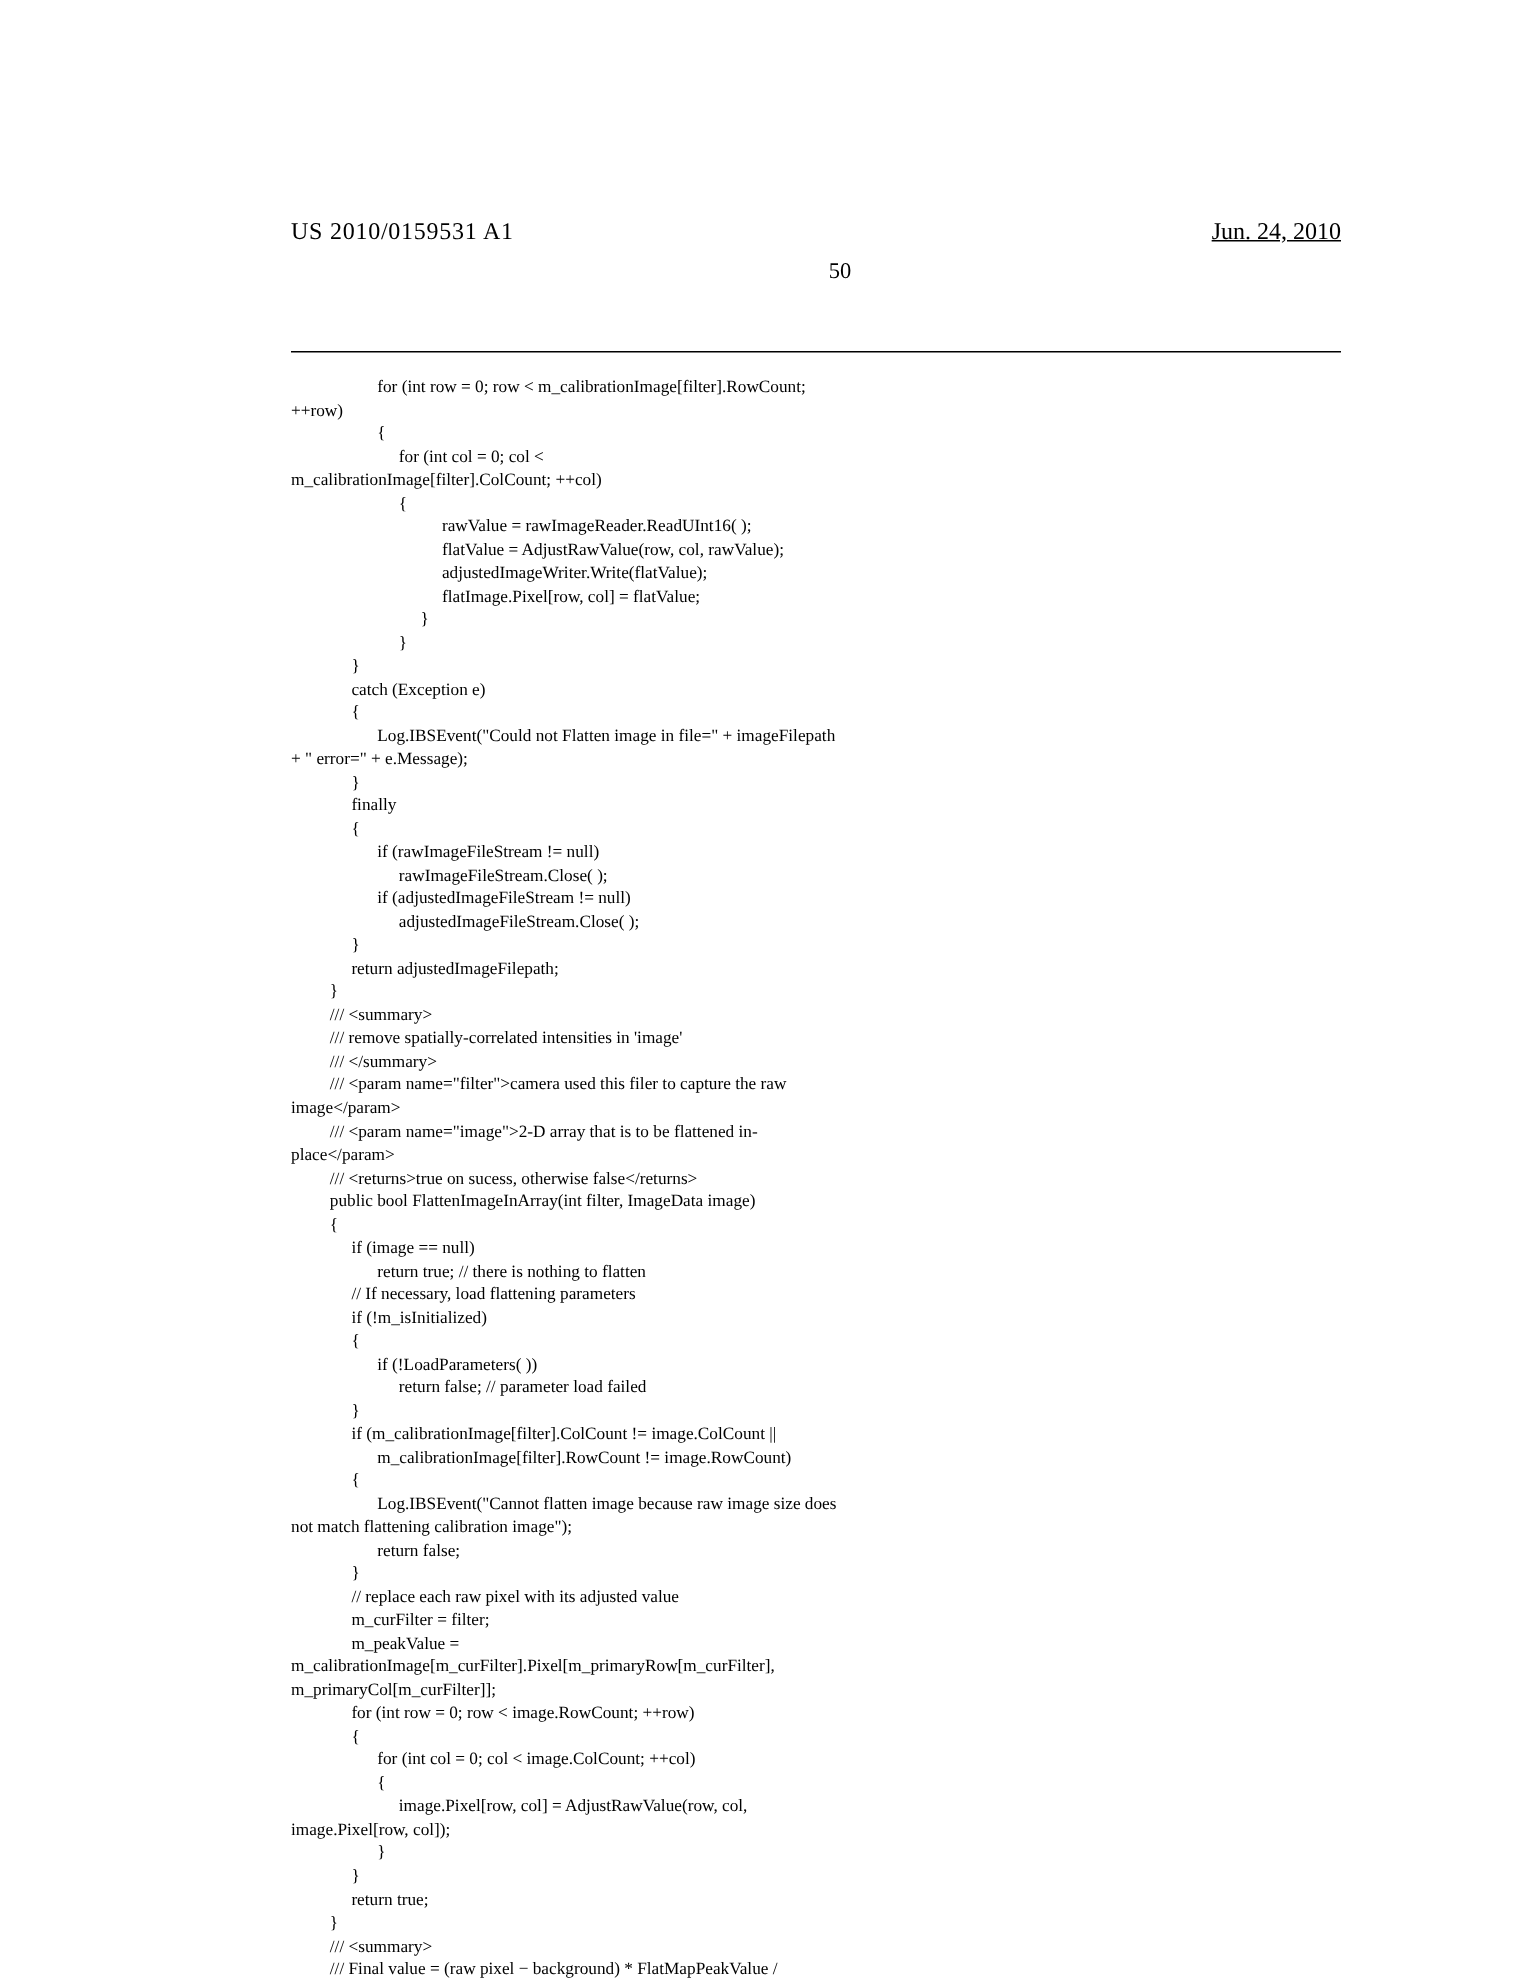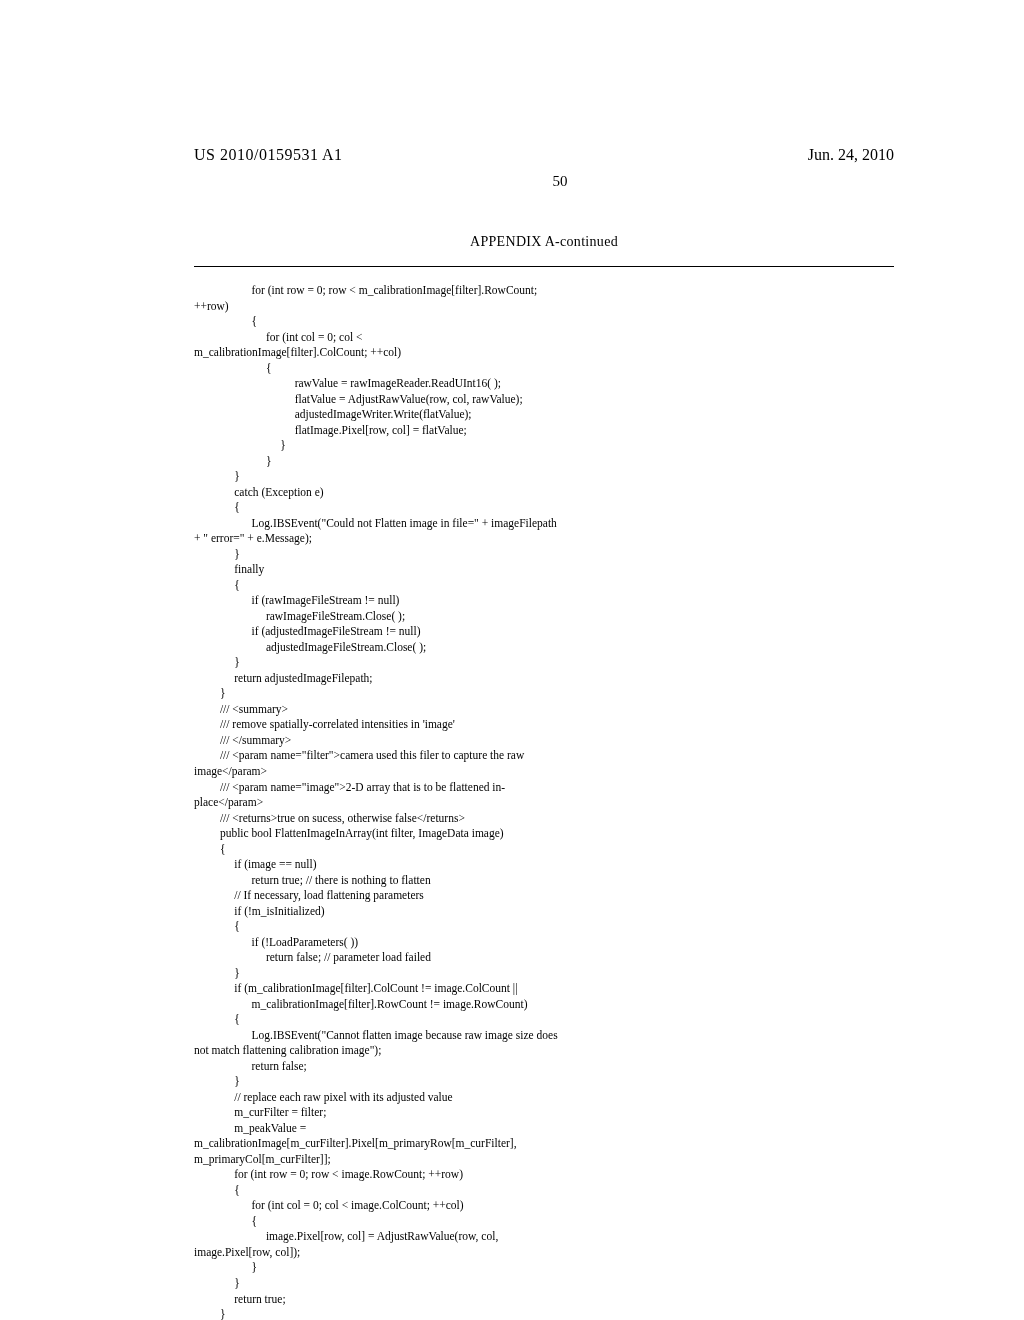--- a/index.html
+++ b/index.html
@@ -19,20 +19,21 @@
       display: flex;
       justify-content: space-between;
       padding: 0 130px;
     }
     .pub-number {
       font-size: 16px;
       letter-spacing: 0.5px;
     }
     .pub-date {
       font-size: 16px;
+      text-decoration: underline;
     }
     .page-number {
       position: absolute;
       top: 125px;
       left: 50%;
       transform: translateX(-50%);
       font-size: 15px;
     }
     .appendix-container {
       position: absolute;
@@ -62,21 +63,20 @@
 <body>
 
 <div class="header">
   <div class="pub-number">US 2010/0159531 A1</div>
   <div class="pub-date">Jun. 24, 2010</div>
 </div>
 
 <div class="page-number">50</div>
 
 <div class="appendix-container">
-  <div class="appendix-title">APPENDIX A-continued</div>
   <div class="divider-top"></div>
   <div class="code-block">                    for (int row = 0; row &lt; m_calibrationImage[filter].RowCount;
 ++row)
                     {
                          for (int col = 0; col &lt;
 m_calibrationImage[filter].ColCount; ++col)
                          {
                                    rawValue = rawImageReader.ReadUInt16( );
                                    flatValue = AdjustRawValue(row, col, rawValue);
                                    adjustedImageWriter.Write(flatValue);

